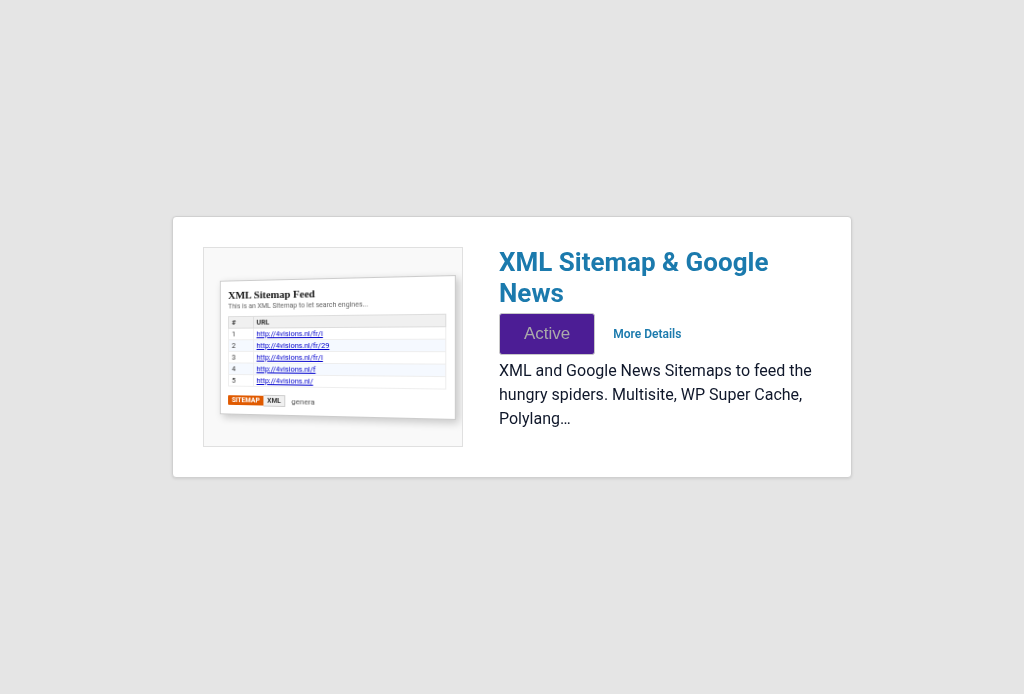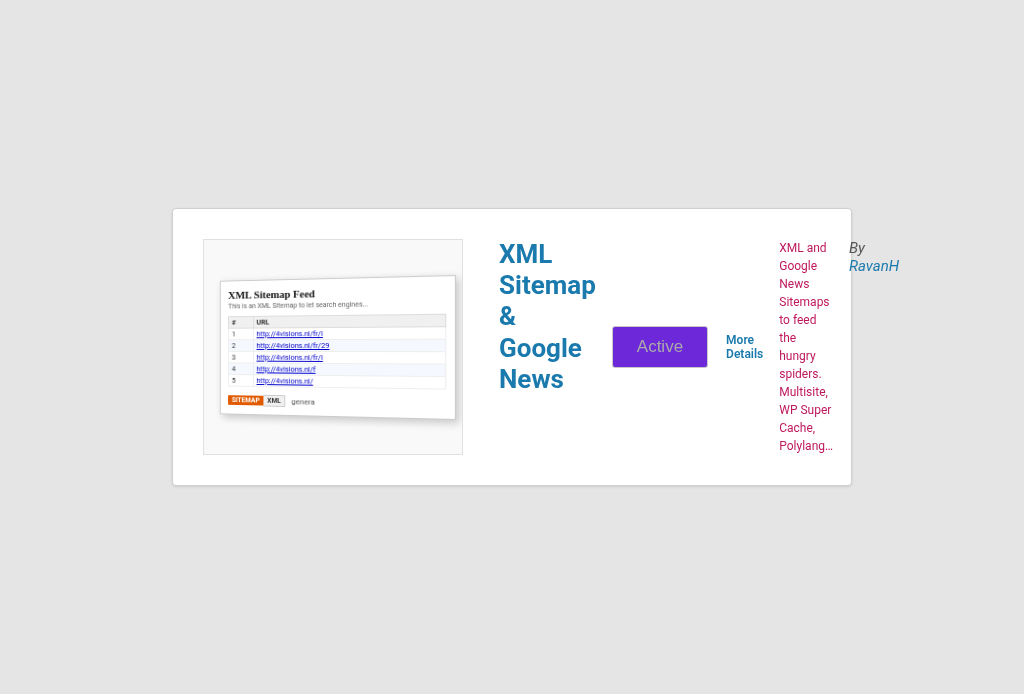--- a/index.html
+++ b/index.html
@@ -131,60 +131,60 @@
       font-weight: bold;
       padding: 1px 4px;
       border: 1px solid #ccc;
       border-left: none;
       border-radius: 0 1px 1px 0;
     }
 
     .info-section {
       flex: 1;
       display: flex;
-      flex-direction: row;
+      flex-direction: column;
       justify-content: flex-start;
-      gap: 16px;
+      gap: 4px;
     }
 
     .plugin-title {
       font-size: 26px;
       font-weight: 700;
       color: #1b7aad;
       line-height: 1.2;
     }
 
     .action-row {
       display: flex;
       align-items: center;
       gap: 18px;
     }
 
     .btn-active {
-      background: #6d28d9;
+      background: #4c1d95;
       border: 1px solid #c8c8c8;
       border-radius: 3px;
       color: #aaa;
       font-size: 17px;
       padding: 10px 24px;
       cursor: default;
       font-weight: 400;
     }
 
     .link-more-details {
       color: #1b7aad;
       font-size: 12px;
       font-weight: 600;
       text-decoration: none;
       cursor: pointer;
     }
 
     .plugin-description {
-      font-size: 12px;
-      color: #be185d;
+      font-size: 16px;
+      color: #0f172a;
       line-height: 1.5;
     }
 
     .by-author {
       font-size: 15px;
       color: #555;
       font-style: italic;
     }
 
     .by-author a {
@@ -248,20 +248,16 @@
 
     <h2 class="plugin-title">XML Sitemap &amp; Google News</h2>
 
     <div class="action-row">
       <button class="btn-active">Active</button>
       <a class="link-more-details" href="#">More Details</a>
     </div>
 
     <p class="plugin-description">XML and Google News Sitemaps to feed the hungry spiders. Multisite, WP Super Cache, Polylang…</p>
 
-    <p class="by-author">
-      <span>By</span>
-      <a href="#">RavanH</a>
-    </p>
 
   </div>
 
 </div>
 
 </body></html>

